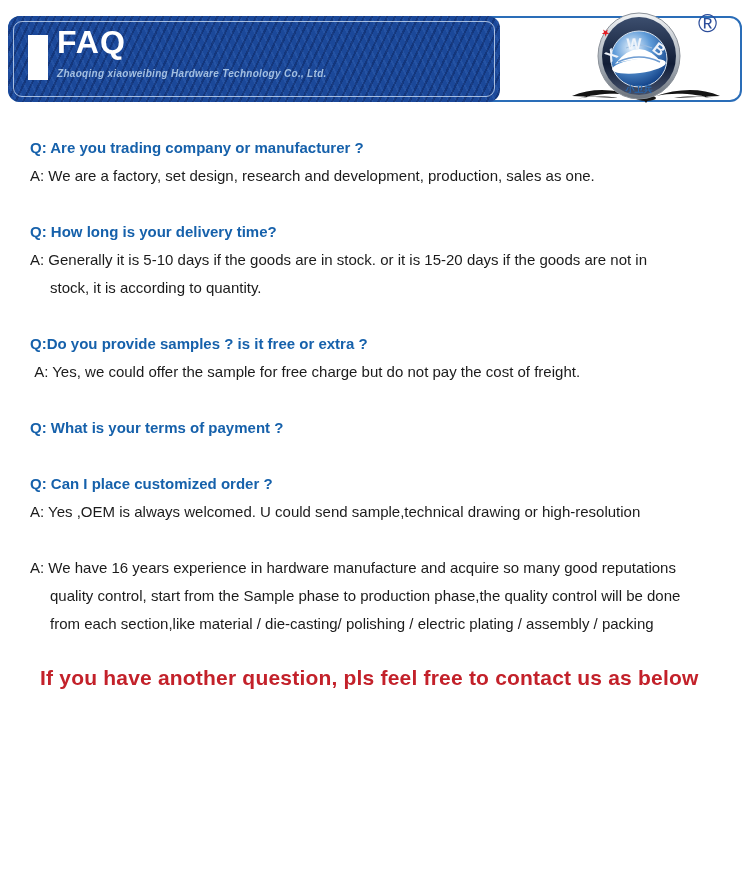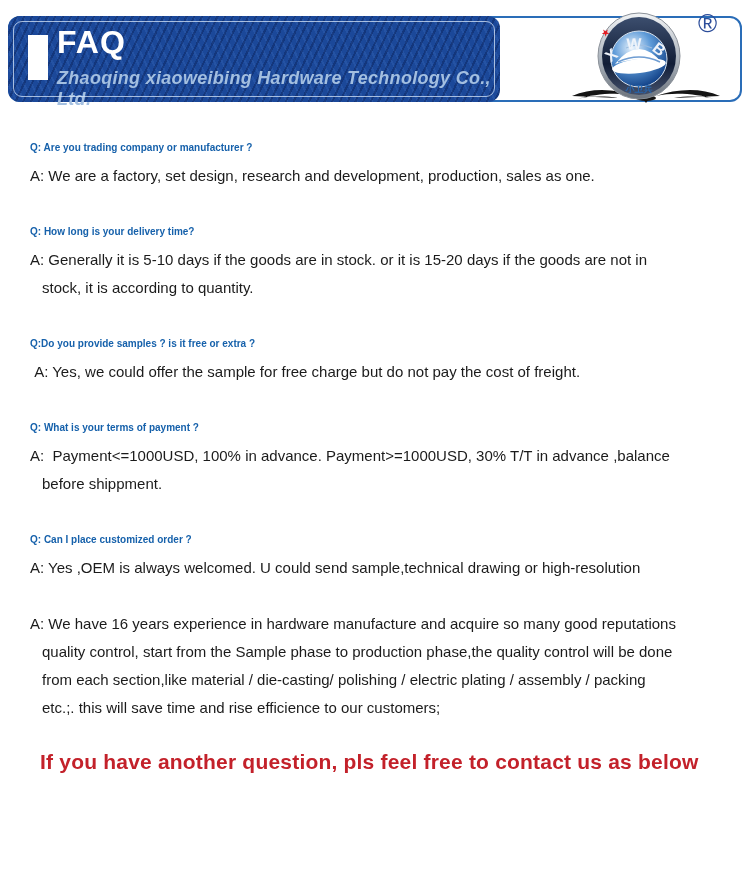--- a/index.html
+++ b/index.html
@@ -12,30 +12,30 @@
   .panel{position:absolute;left:-2px;top:-2px;width:492px;height:86px;border-radius:12px;
          background-color:var(--panel-navy,#1b4899);
          background-image:
            repeating-linear-gradient(115deg, rgba(8,28,80,.40) 0 2px, transparent 2px 7px),
            repeating-linear-gradient(65deg, rgba(70,120,200,.22) 0 2px, transparent 2px 7px);}
   .panel::after{content:"";position:absolute;inset:5px;border:1px solid rgba(215,230,248,.75);
                 border-radius:9px;pointer-events:none;}
   .accent-tab{position:absolute;left:20px;top:19px;width:20px;height:45px;background:#fff;}
   .faq-title{position:absolute;left:49px;top:8px;font-size:32px;font-weight:bold;
              color:var(--title-white,#fff);letter-spacing:1px;}
-  .company{position:absolute;left:49px;top:52px;font-size:18px;font-weight:bold;font-style:italic;
+  .company{position:absolute;left:49px;top:52px;font-size:10px;font-weight:bold;font-style:italic;
            color:var(--company-text,#a3bfe0);letter-spacing:.3px;}
   .logo{position:absolute;right:14px;top:-10px;width:160px;height:100px;}
 
   
   .content{padding:32px 20px 0 30px;font-size:15px;line-height:28px;color:var(--answer-text,#1b1b1b);}
   .qa{margin:0 0 28px 0;}
-  .q{color:var(--question-blue,#1661ab);font-weight:bold;font-size:10px;white-space:pre-wrap;}
+  .q{color:var(--question-blue,#1661ab);font-weight:bold;font-size:15px;white-space:pre-wrap;}
   .a-line{white-space:pre-wrap;}
-  .a-cont{margin-left:12px;}
+  .a-cont{margin-left:20px;}
 
   .footer-note{margin:12px 20px 0 40px;font-size:21px;font-weight:bold;
                color:var(--footer-red,#c3212a);letter-spacing:.2px;}
 </style>
 </head>
 <body>
 
 <div class="page">
 
   <header class="banner">
@@ -114,37 +114,32 @@
 
     <div class="qa">
       <div class="q">Q:Do you provide samples ? is it free or extra ?</div>
       <div class="answer">
           <div class="a-line"> A: Yes, we could offer the sample for free charge but do not pay the cost of freight.</div>
         </div>
     </div>
 
     <div class="qa">
       <div class="q">Q: What is your terms of payment ?</div>
-      <div class="answer">
-          <div class="a-line">A:  Payment&lt;=1000USD, 100% in advance. Payment&gt;=1000USD, 30% T/T in advance ,balance</div>
-          <div class="a-line a-cont">before shippment.</div>
-        </div>
     </div>
 
     <div class="qa">
       <div class="q">Q: Can I place customized order ?</div>
       <div class="answer">
           <div class="a-line">A: Yes ,OEM is always welcomed. U could send sample,technical drawing or high-resolution</div>
         </div>
     </div>
 
     <div class="qa">
       <div class="answer">
           <div class="a-line">A: We have 16 years experience in hardware manufacture and acquire so many good reputations</div>
           <div class="a-line a-cont">quality control, start from the Sample phase to production phase,the quality control will be done</div>
           <div class="a-line a-cont">from each section,like material / die-casting/ polishing / electric plating / assembly / packing</div>
-          <div class="a-line a-cont">etc.;. this will save time and rise efficience to our customers;</div>
         </div>
     </div>
   </main>
 
   <div class="footer-note">If you have another question, pls feel free to contact us as below</div>
 </div>
 
 </body></html>

